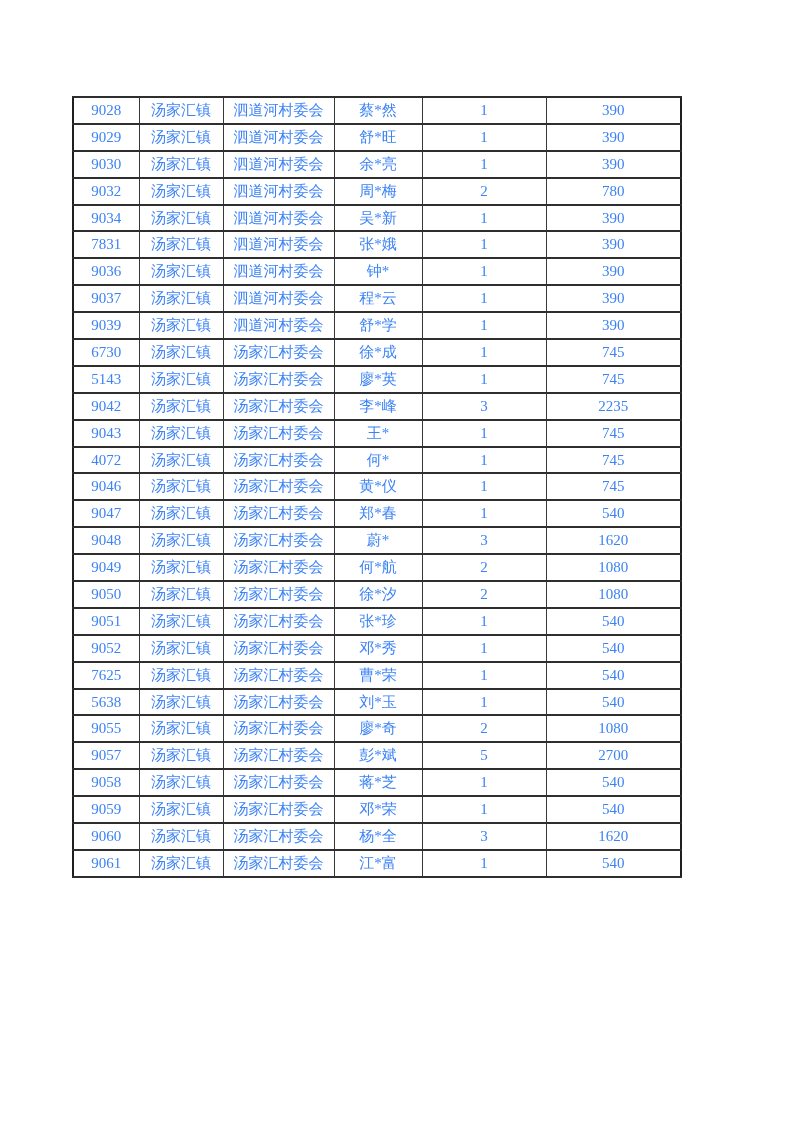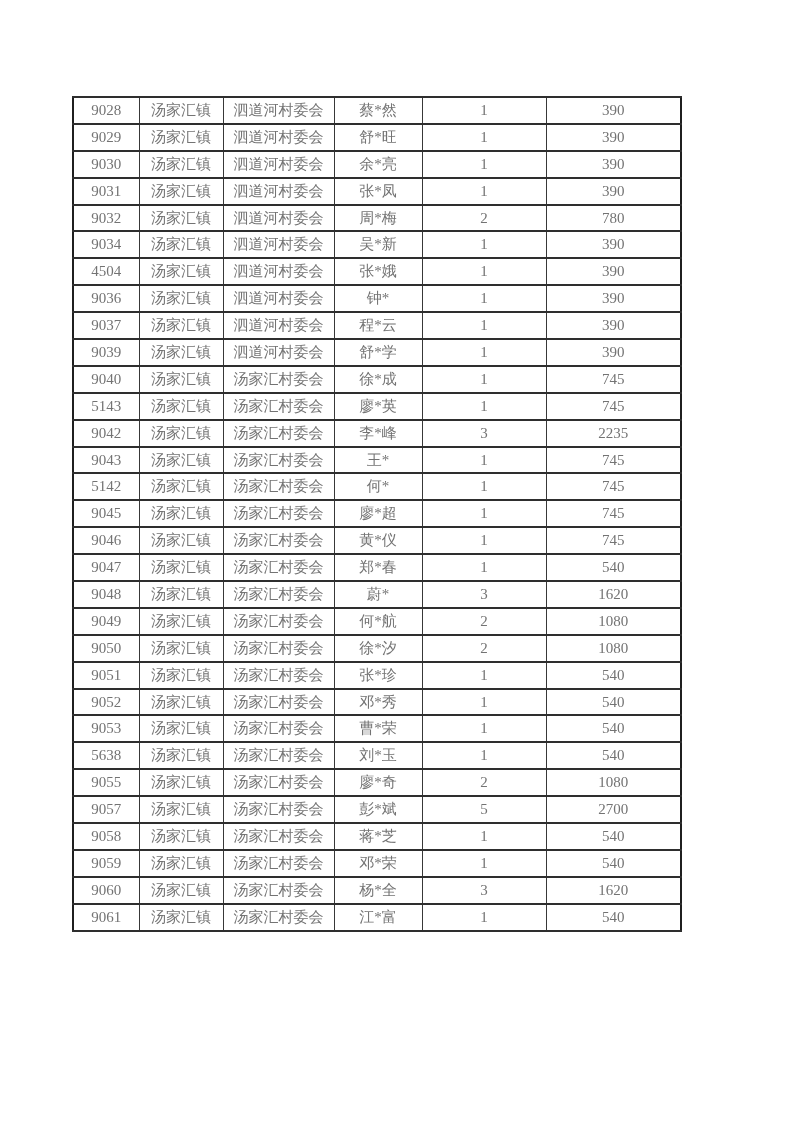--- a/index.html
+++ b/index.html
@@ -7,21 +7,21 @@
     padding: 0;
     background: #ffffff;
   }
   .page {
     position: relative;
     width: 781px;
     height: 1122px;
     background: #ffffff;
     overflow: hidden;
     font-family: "Liberation Serif", "DejaVu Serif", serif;
-    color: #737373;
+    color: #3b82f6;
   }
   table.roster {
     position: absolute;
     left: 72px;
     top: 96px;
     width: 608px;
     border-collapse: collapse;
     table-layout: fixed;
     font-size: 15px;
   }
@@ -80,45 +80,37 @@
         </tr>
         <tr>
           <td>9030</td>
           <td>汤家汇镇</td>
           <td>泗道河村委会</td>
           <td>余*亮</td>
           <td>1</td>
           <td>390</td>
         </tr>
         <tr>
-          <td>9031</td>
-          <td>汤家汇镇</td>
-          <td>泗道河村委会</td>
-          <td>张*凤</td>
-          <td>1</td>
-          <td>390</td>
-        </tr>
-        <tr>
           <td>9032</td>
           <td>汤家汇镇</td>
           <td>泗道河村委会</td>
           <td>周*梅</td>
           <td>2</td>
           <td>780</td>
         </tr>
         <tr>
           <td>9034</td>
           <td>汤家汇镇</td>
           <td>泗道河村委会</td>
           <td>吴*新</td>
           <td>1</td>
           <td>390</td>
         </tr>
         <tr>
-          <td>4504</td>
+          <td>7831</td>
           <td>汤家汇镇</td>
           <td>泗道河村委会</td>
           <td>张*娥</td>
           <td>1</td>
           <td>390</td>
         </tr>
         <tr>
           <td>9036</td>
           <td>汤家汇镇</td>
           <td>泗道河村委会</td>
@@ -136,21 +128,21 @@
         </tr>
         <tr>
           <td>9039</td>
           <td>汤家汇镇</td>
           <td>泗道河村委会</td>
           <td>舒*学</td>
           <td>1</td>
           <td>390</td>
         </tr>
         <tr>
-          <td>9040</td>
+          <td>6730</td>
           <td>汤家汇镇</td>
           <td>汤家汇村委会</td>
           <td>徐*成</td>
           <td>1</td>
           <td>745</td>
         </tr>
         <tr>
           <td>5143</td>
           <td>汤家汇镇</td>
           <td>汤家汇村委会</td>
@@ -168,32 +160,24 @@
         </tr>
         <tr>
           <td>9043</td>
           <td>汤家汇镇</td>
           <td>汤家汇村委会</td>
           <td>王*</td>
           <td>1</td>
           <td>745</td>
         </tr>
         <tr>
-          <td>5142</td>
+          <td>4072</td>
           <td>汤家汇镇</td>
           <td>汤家汇村委会</td>
           <td>何*</td>
-          <td>1</td>
-          <td>745</td>
-        </tr>
-        <tr>
-          <td>9045</td>
-          <td>汤家汇镇</td>
-          <td>汤家汇村委会</td>
-          <td>廖*超</td>
           <td>1</td>
           <td>745</td>
         </tr>
         <tr>
           <td>9046</td>
           <td>汤家汇镇</td>
           <td>汤家汇村委会</td>
           <td>黄*仪</td>
           <td>1</td>
           <td>745</td>
@@ -240,21 +224,21 @@
         </tr>
         <tr>
           <td>9052</td>
           <td>汤家汇镇</td>
           <td>汤家汇村委会</td>
           <td>邓*秀</td>
           <td>1</td>
           <td>540</td>
         </tr>
         <tr>
-          <td>9053</td>
+          <td>7625</td>
           <td>汤家汇镇</td>
           <td>汤家汇村委会</td>
           <td>曹*荣</td>
           <td>1</td>
           <td>540</td>
         </tr>
         <tr>
           <td>5638</td>
           <td>汤家汇镇</td>
           <td>汤家汇村委会</td>

